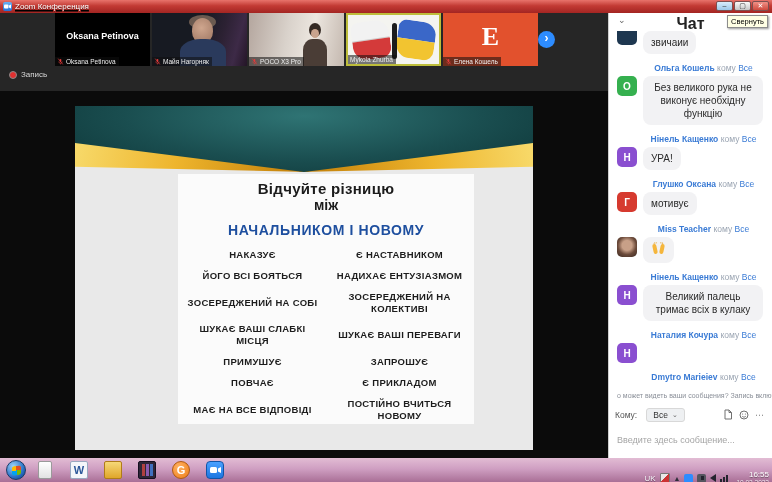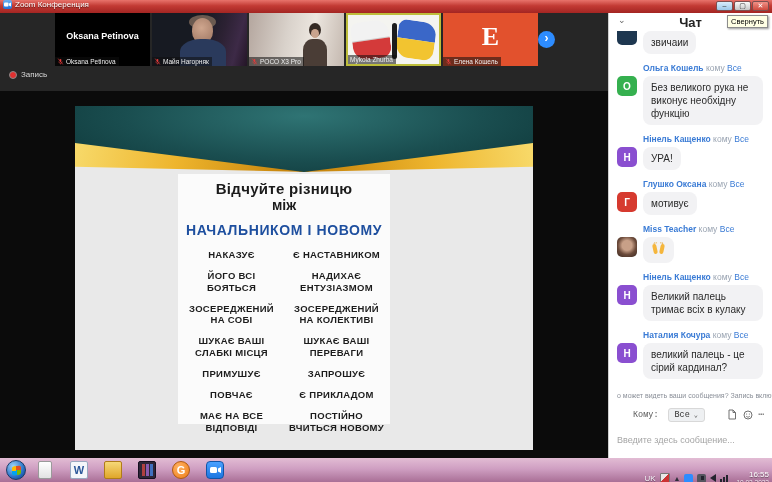--- a/index.html
+++ b/index.html
@@ -2,21 +2,21 @@
 <html><head>
 <meta charset="utf-8">
 <style>
   * { margin:0; padding:0; box-sizing:border-box; }
   body { font-family:"Liberation Sans", sans-serif; background:#555; }
   .screen { position:relative; width:772px; height:482px; overflow:hidden; background:#000; }
 
   
   .titlebar { position:absolute; left:0; top:0; width:772px; height:13px;
     background:linear-gradient(180deg,#e8736b,#c23a34 45%,#a32522);
-    display:flex; padding-left:3px; }
+    display:flex; align-items:center; padding-left:3px;text-decoration:underline; }
   .zoom-badge { width:9px; height:9px; border-radius:2px;
     background:linear-gradient(180deg,#6ab0f2,#2272d8); margin-right:3px;
     display:flex; align-items:center; justify-content:center; flex:none; }
   .zoom-badge svg { display:block; }
   .title-text { font-size:8px; color:#fff; text-shadow:0 1px 1px rgba(0,0,0,.55); white-space:nowrap; }
   .winbtns { position:absolute; right:3px; top:1px; display:flex; gap:1px; }
   .wbtn { width:17px; height:10px; border:1px solid #7c5050; border-radius:2px;
     background:linear-gradient(#fafafa,#c6c6c6); font-size:7px; line-height:8px;
     text-align:center; color:#333; }
   .wbtn.min { background:linear-gradient(#d9edfb,#9cc8e8); }
@@ -69,51 +69,51 @@
   .slide { position:absolute; left:75px; top:15px; width:458px; height:344px; background:#e9e9e9; }
   .slide-header { position:absolute; left:0; top:0; width:100%; height:66px; }
   .gold-l, .gold-r { position:absolute; top:0; width:51%; height:100%; }
   .gold-l { left:0; background:linear-gradient(100deg,#f8dc6e 0%,#eeb52d 45%,#c07c06 100%);
     clip-path:polygon(0 50%, 100% 84%, 100% 100%, 0 92%); }
   .gold-r { right:0; background:linear-gradient(260deg,#f8dc6e 0%,#eeb52d 45%,#c07c06 100%);
     clip-path:polygon(100% 50%, 0 84%, 0 100%, 100% 92%); }
   .teal { position:absolute; inset:0;
     background:radial-gradient(ellipse at 50% 15%,#2f7474 0%,#1a4e50 55%,#0d3537 100%);
     clip-path:polygon(0 0, 100% 0, 100% 56%, 50% 100%, 0 56%); }
-  .panel { position:absolute; left:103px; top:68px; width:212px; height:250px; background:#fbfbfb; padding:7px 4px; }
+  .panel { position:absolute; left:103px; top:68px; width:296px; height:250px; background:#fbfbfb; padding:7px 4px; }
   .s-title { font-size:15px; font-weight:bold; color:#1b1b1b; text-align:center; line-height:1.1; letter-spacing:.3px; }
   .s-title2 { font-size:14px; font-weight:bold; color:#1b1b1b; text-align:center; line-height:1.1; }
   .s-heading { margin-top:9px; font-size:14px; font-weight:bold; color:#1e4f9f; text-align:center; letter-spacing:.6px; }
   .slide-cols { margin-top:11px; display:grid; grid-template-columns:1fr 1fr; row-gap:9px; column-gap:6px; }
   .cell { font-size:9.5px; font-weight:bold; color:#1c1c1c; text-align:center; line-height:1.25;
     letter-spacing:.3px; display:flex; align-items:center; justify-content:center; }
 
   
   .chat { position:absolute; left:608px; top:13px; width:164px; height:445px; background:#fff; border-left:1px solid #cfcfcf; }
   .chat-header { position:relative; height:17px; }
   .chat-collapse { position:absolute; left:9px; top:2px; font-size:9px; color:#666; }
-  .chat-title { text-align:center; font-size:13px; font-weight:bold; color:#222; padding-top:2px; }
+  .chat-title { text-align:center; font-size:16px; font-weight:bold; color:#222; padding-top:2px; }
   .messages { position:absolute; left:0; right:0; top:18px; height:358px; overflow:hidden; padding:0 8px; }
-  .msg { margin-bottom:9px; }
+  .msg { margin-bottom:9px;text-align:center; }
   .msg-head { font-size:8.5px; margin:0 0 3px 26px; white-space:nowrap; }
   .sender { color:#3a7bd5; font-weight:bold; }
   .kw { color:#9aa4b2; }
   .kall { color:#3a7bd5; }
   .msg-row { display:flex; gap:6px; align-items:flex-start; }
   .av { width:20px; height:20px; border-radius:5px; flex:none; color:#fff; font-size:10px; font-weight:bold;
     display:flex; align-items:center; justify-content:center; }
   .av-navy { background:#1e3750; } .av-green { background:#35b04f; }
   .av-purple { background:#8a4fd0; } .av-red { background:#d63a2f; }
   .av-teacher { background:radial-gradient(circle at 50% 42%,#c8a088 32%,#6b4a3a 60%,#3c2a22 100%); }
   .av.cut { height:14px; border-radius:0 0 5px 5px; align-self:flex-start; }
   .bubble { background:#f2f2f4; border-radius:8px; padding:5px 8px; font-size:10px; color:#2a2a2a;
     line-height:1.3; max-width:120px; }
   .notice { position:absolute; left:0; right:0; top:378px; padding:0 5px; font-size:7px; color:#8a8f98;
     white-space:nowrap; overflow:hidden; display:flex; gap:3px; align-items:center; }
-  .to-row { position:absolute; left:24px; right:7px; top:393px; height:17px; display:flex; align-items:center;font-family:Liberation Mono, monospace; }
+  .to-row { position:absolute; left:6px; right:7px; top:393px; height:17px; display:flex; align-items:center; }
   .to-label { font-size:8.5px; color:#555; }
   .to-pill { margin-left:9px; background:#eef0f2; border:1px solid #d8d8d8; border-radius:3px;
     padding:1px 6px; font-size:8.5px; color:#333; display:flex; gap:4px; align-items:center; }
   .foot-icons { margin-left:auto; display:flex; gap:6px; align-items:center; color:#707070; }
   .input-row { position:absolute; left:8px; right:8px; top:416px; }
   .input-row input { width:100%; border:none; outline:none; font-size:9px; color:#666; background:transparent;
     font-family:"Liberation Sans", sans-serif; }
   .input-row input::placeholder { color:#a5a5a5; }
 
   
@@ -347,21 +347,20 @@
         <div class="msg-row">
           <div class="av av-purple">Н</div>
           <div class="bubble">Великий палець тримає всіх в кулаку</div>
         </div>
       </div>
 
       <div class="msg">
         <div class="msg-head"><span class="sender">Наталия Кочура</span> <span class="kw">кому</span> <span class="kall">Все</span></div>
         <div class="msg-row">
           <div class="av av-purple">Н</div>
-          <div class="bubble">великий палець - це сірий кардинал?</div>
         </div>
       </div>
 
       <div class="msg">
         <div class="msg-head"><span class="sender">Dmytro Marieiev</span> <span class="kw">кому</span> <span class="kall">Все</span></div>
 
       </div>
 
     </div>
 

